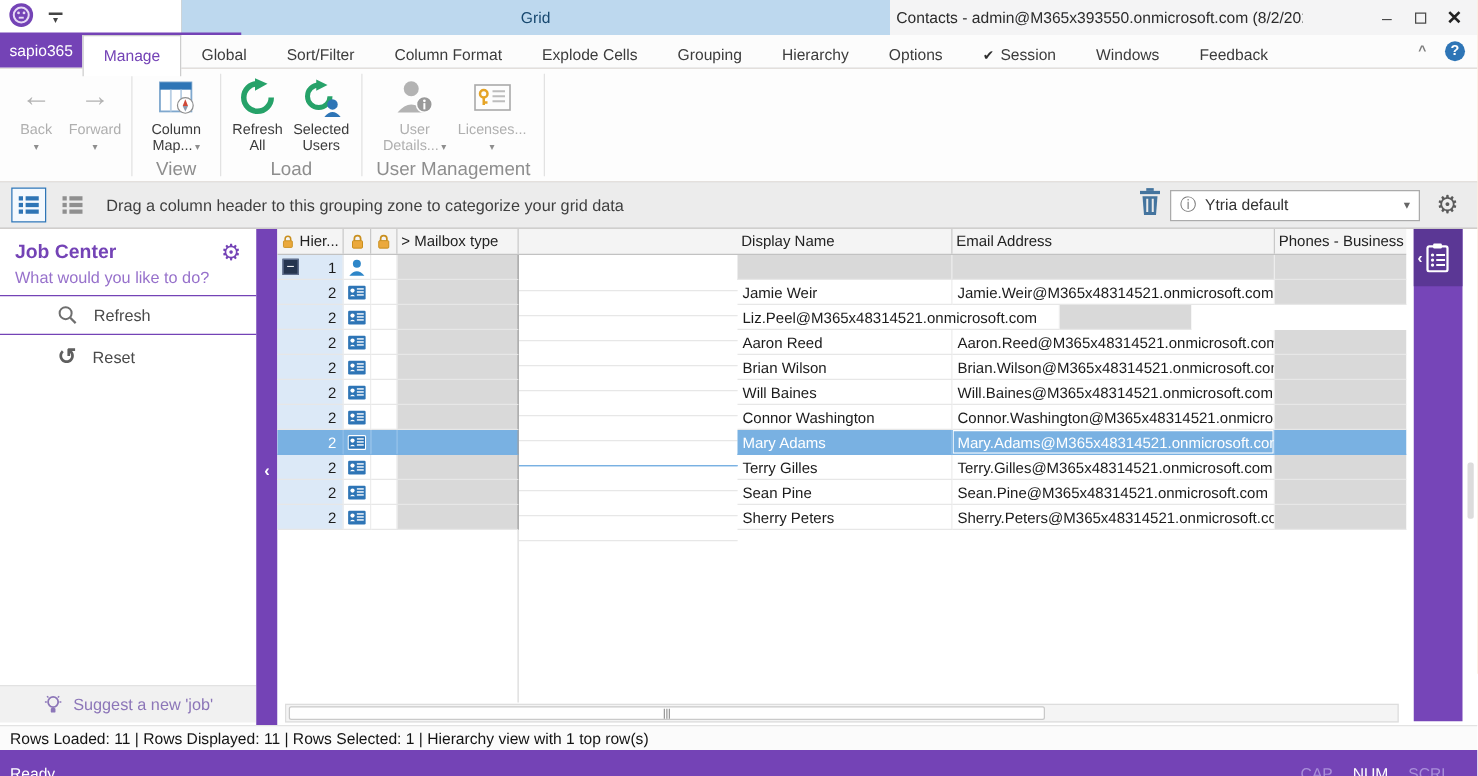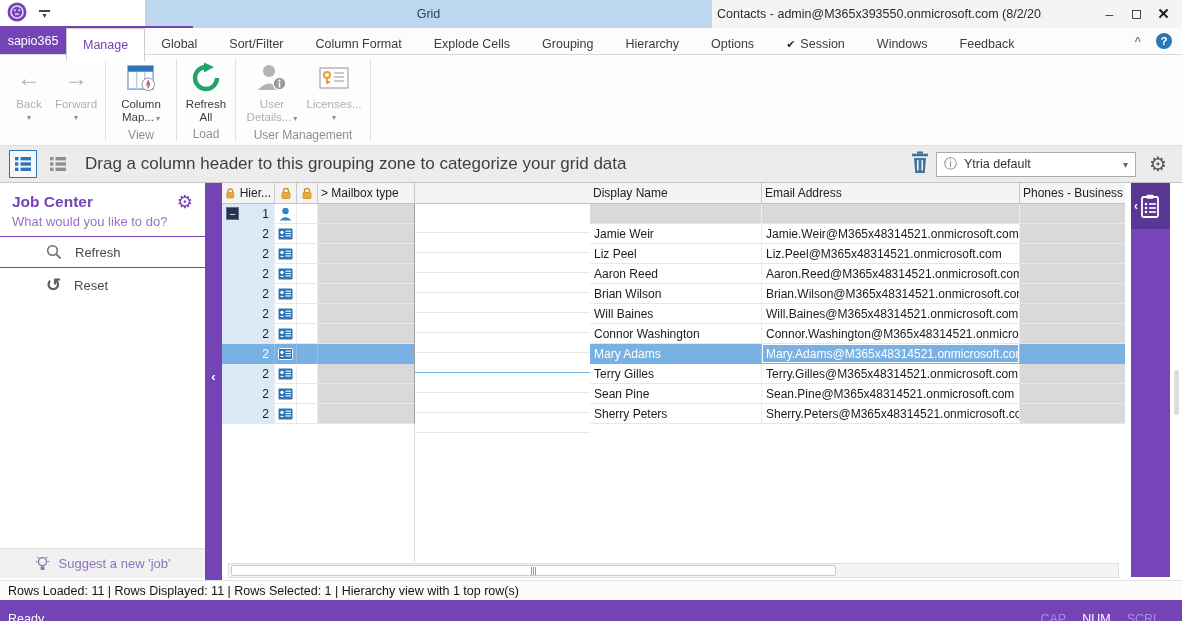--- a/index.html
+++ b/index.html
@@ -37,29 +37,29 @@
 
 
 .ribbon {position:absolute;top:55px;left:0;right:0;height:90px;background:#FDFDFD;display:flex;align-items:stretch;padding-left:4px;z-index:2;}
 .rgroup {display:flex;flex-direction:column;padding:1px 2px 0;}
 .rbuttons {display:flex;flex:1;align-items:flex-start;justify-content:center;}
 .rbtn {display:flex;flex-direction:column;align-items:center;padding-top:4px;font-size:11.5px;line-height:13px;color:#3C3C3C;text-align:center;cursor:default;}
 .rbtn .ricon {height:36px;display:flex;align-items:center;justify-content:center;margin-bottom:2px;}
 .rbtn.disabled {color:#AFAFAF;}
 .rdd {font-size:8px;color:#8E8E8E;line-height:9px;margin-top:2px;}
 .rdd-inline {font-size:8px;color:#8E8E8E;margin-left:2px;}
-.rgroup-label {text-align:center;font-size:12px;color:#8E8E8E;padding:3px 6px 4px;}
+.rgroup-label {text-align:center;font-size:15px;color:#8E8E8E;padding:3px 6px 4px;}
 .rsep {width:1px;background:#E2E2E2;margin:4px 3px;}
 .arrow-glyph {font-size:24px;color:#B3B3B3;line-height:24px;font-weight:bold;}
 
 
 .groupbar {position:absolute;top:145px;left:0;right:0;height:38px;background:#ECECEC;border-top:1px solid #E0E0E0;border-bottom:1px solid #C6C6C6;display:flex;align-items:center;padding:0 9px;gap:7px;z-index:2;}
 .gb-toggle {width:28px;height:28px;display:flex;align-items:center;justify-content:center;}
 .gb-toggle.selected {border:1px solid #2E75B6;background:#F4F9FE;}
-.gb-msg {font-size:17px;color:#3F3F3F;margin-left:6px;text-align:center;}
+.gb-msg {font-size:13px;color:#3F3F3F;margin-left:6px;text-align:center;}
 .gb-spacer {flex:1;}
 .preset-select {width:200px;height:25px;background:#fff;border:1px solid #ABABAB;display:flex;align-items:center;padding:0 7px;gap:7px;font-size:12.5px;color:#333;}
 .preset-select .dd {margin-left:auto;color:#666;font-size:10px;}
 .info-glyph {color:#777;font-size:13px;}
 .gear-glyph {font-size:20px;color:#5A5A5A;line-height:20px;}
 .gear-btn {width:30px;height:28px;display:flex;align-items:center;justify-content:center;}
 
 
 .main {position:absolute;top:183px;left:0;width:1182px;height:397px;background:#fff;}
 
@@ -245,20 +245,32 @@
       <div class="rbuttons">
         <div class="rbtn" style="width:48px;">
           <span class="ricon">
             <svg width="32" height="32" viewBox="0 0 32 32">
                 <path d="M16 5 A 11 11 0 1 0 27 16" fill="none" stroke="#26A269" stroke-width="4.4"></path>
                 <polygon points="14,0.5 24,5 14,10.5" fill="#26A269"></polygon>
               </svg>
           </span>
           <span>Refresh</span>
           <span>All</span>
+        </div>
+        <div class="rbtn" style="width:54px;">
+          <span class="ricon">
+            <svg width="32" height="32" viewBox="0 0 32 32">
+                <path d="M14 6 A 9 9 0 1 0 23 15" fill="none" stroke="#26A269" stroke-width="4"></path>
+                <polygon points="12,1.5 21,6 12,10.5" fill="#26A269"></polygon>
+                <circle cx="25" cy="21.5" r="4.2" fill="#2E75B6"></circle>
+                <path d="M18.5 31.5 Q25 23.5 31.5 31.5 Z" fill="#2E75B6"></path>
+              </svg>
+          </span>
+          <span>Selected</span>
+          <span>Users</span>
         </div>
       </div>
       <div class="rgroup-label">Load</div>
     </div>
     <div class="rsep"></div>
 
     <div class="rgroup">
       <div class="rbuttons">
         <div class="rbtn disabled" style="width:62px;text-align:right;">
           <span class="ricon">
@@ -455,21 +467,20 @@
                 <circle cx="4" cy="4.4" r="1.7" fill="#fff"></circle>
                 <path d="M2 8.9 Q4 6.6 6 8.9 Z" fill="#fff"></path>
                 <rect x="7.5" y="2.6" width="5.5" height="1.1" fill="#fff"></rect>
                 <rect x="7.5" y="5" width="5.5" height="1.1" fill="#fff"></rect>
                 <rect x="7.5" y="7.4" width="5.5" height="1.1" fill="#fff"></rect>
               </svg>
     </div>
     <div class="gc c-lock2"></div>
     <div class="gc c-mail graycell"></div>
     <div class="gc c-owner">Alex Wilber</div>
-    <div class="gc c-disp">Liz Peel</div>
     <div class="gc c-email emailcell">Liz.Peel@M365x48314521.onmicrosoft.com</div>
     <div class="gc c-phone graycell" style="border-right:none;"></div>
   </div>
           <div class="grow">
     <div class="gc c-hier hiercell">
               <span>2</span>
             </div>
     <div class="gc c-lock1 iconcell">
       <svg width="15" height="12" viewBox="0 0 15 12">
                 <rect class="card-bg" x="0.5" y="0.5" width="14" height="11" rx="1" fill="#2E75B6" stroke="none"></rect>

